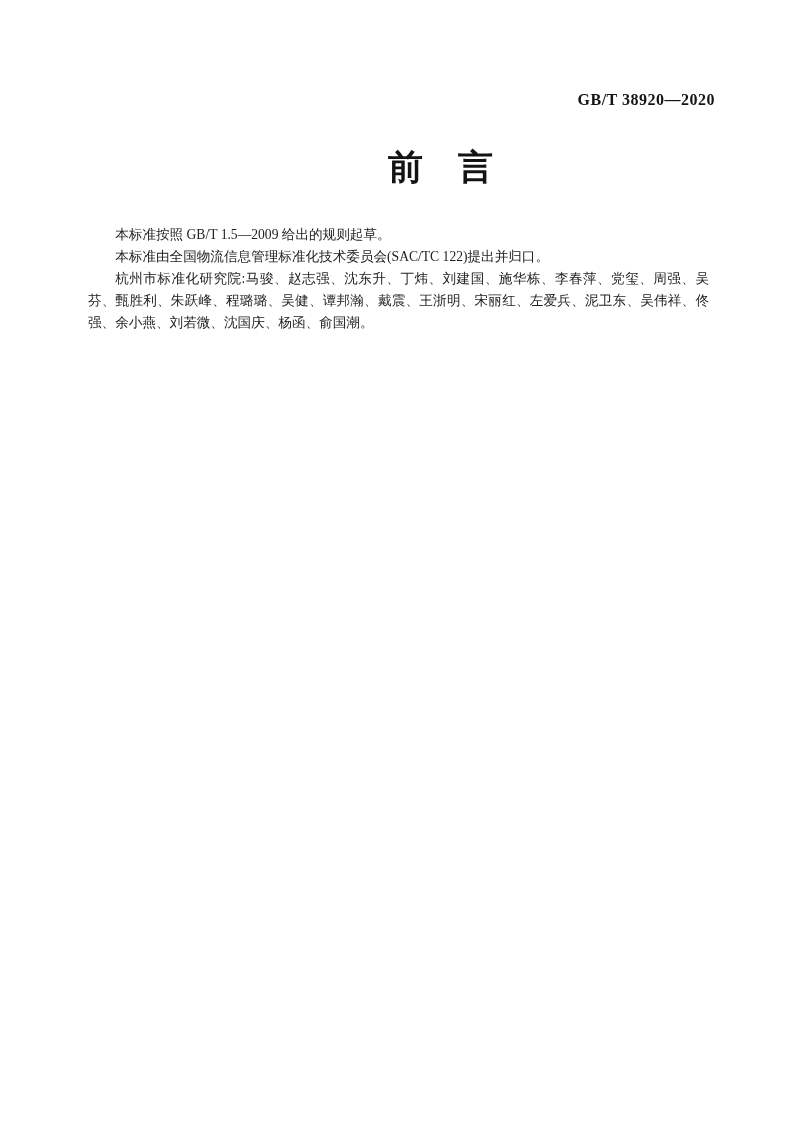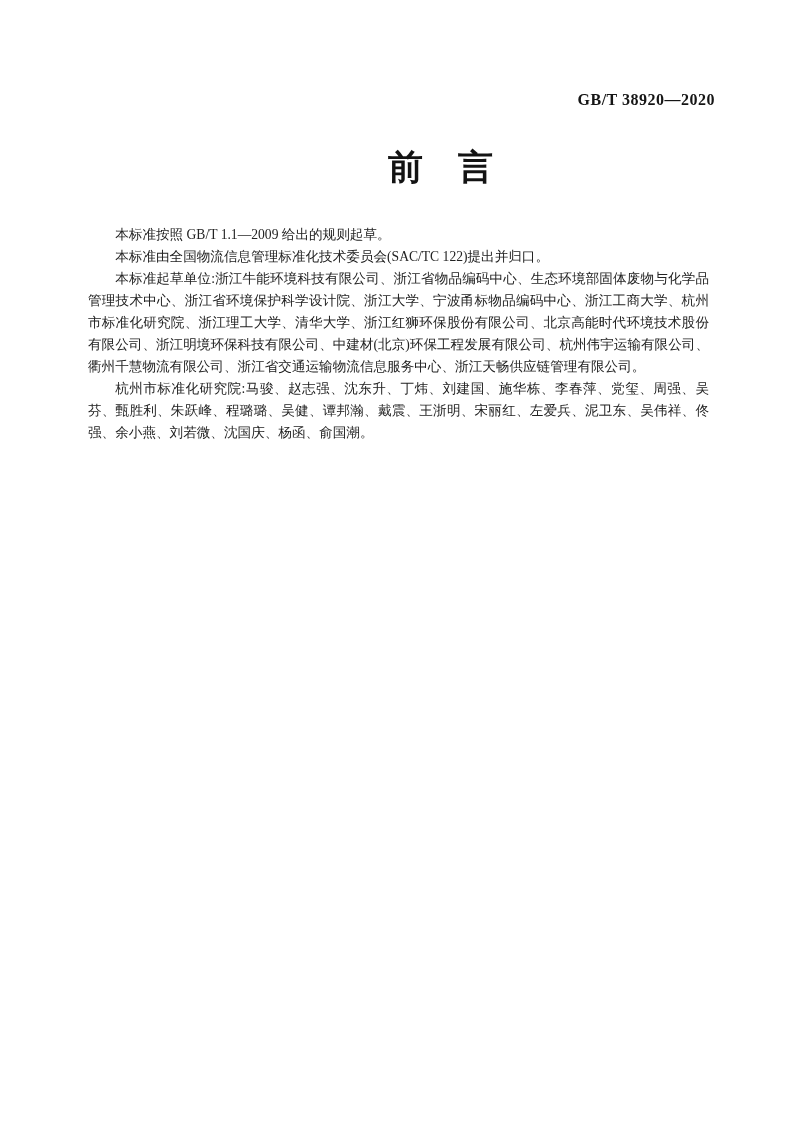--- a/index.html
+++ b/index.html
@@ -84,23 +84,22 @@
 </head>
 <body>
 
 <div class="page">
 
   <div class="header-code">GB/T 38920—2020</div>
 
   <h1 class="doc-title">前　言</h1>
 
   <div class="content">
-    <p>本标准按照 GB/T 1.1—2009 给出的规则起草。</p>
+    <p>本标准按照 GB/T 1.5—2009 给出的规则起草。</p>
     <p>本标准由全国物流信息管理标准化技术委员会(SAC/TC 122)提出并归口。</p>
-    <p>本标准起草单位:浙江牛能环境科技有限公司、浙江省物品编码中心、生态环境部固体废物与化学品管理技术中心、浙江省环境保护科学设计院、浙江大学、宁波甬标物品编码中心、浙江工商大学、杭州市标准化研究院、浙江理工大学、清华大学、浙江红狮环保股份有限公司、北京高能时代环境技术股份有限公司、浙江明境环保科技有限公司、中建材(北京)环保工程发展有限公司、杭州伟宇运输有限公司、衢州千慧物流有限公司、浙江省交通运输物流信息服务中心、浙江天畅供应链管理有限公司。</p>
     <p>杭州市标准化研究院:马骏、赵志强、沈东升、丁炜、刘建国、施华栋、李春萍、党玺、周强、吴芬、甄胜利、朱跃峰、程璐璐、吴健、谭邦瀚、戴震、王浙明、宋丽红、左爱兵、泥卫东、吴伟祥、佟强、余小燕、刘若微、沈国庆、杨函、俞国潮。</p>
   </div>
 
   <div class="watermark">
     <span class="sac-text">SAC</span>
   </div>
 
   <div class="page-number">Ⅲ</div>
 
 </div>

